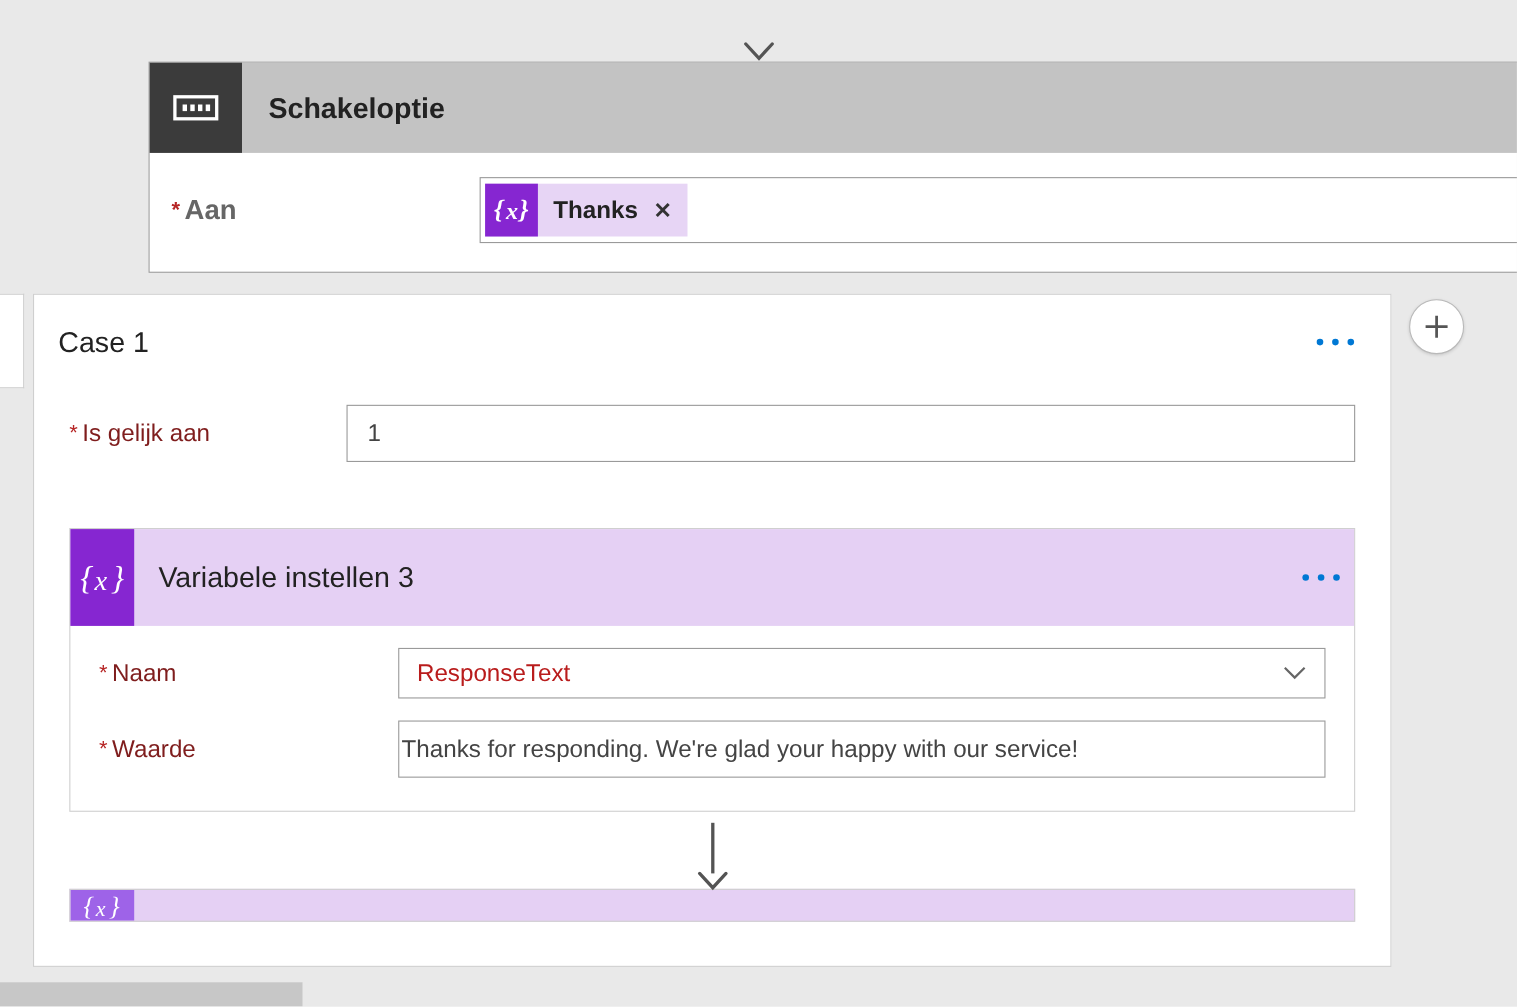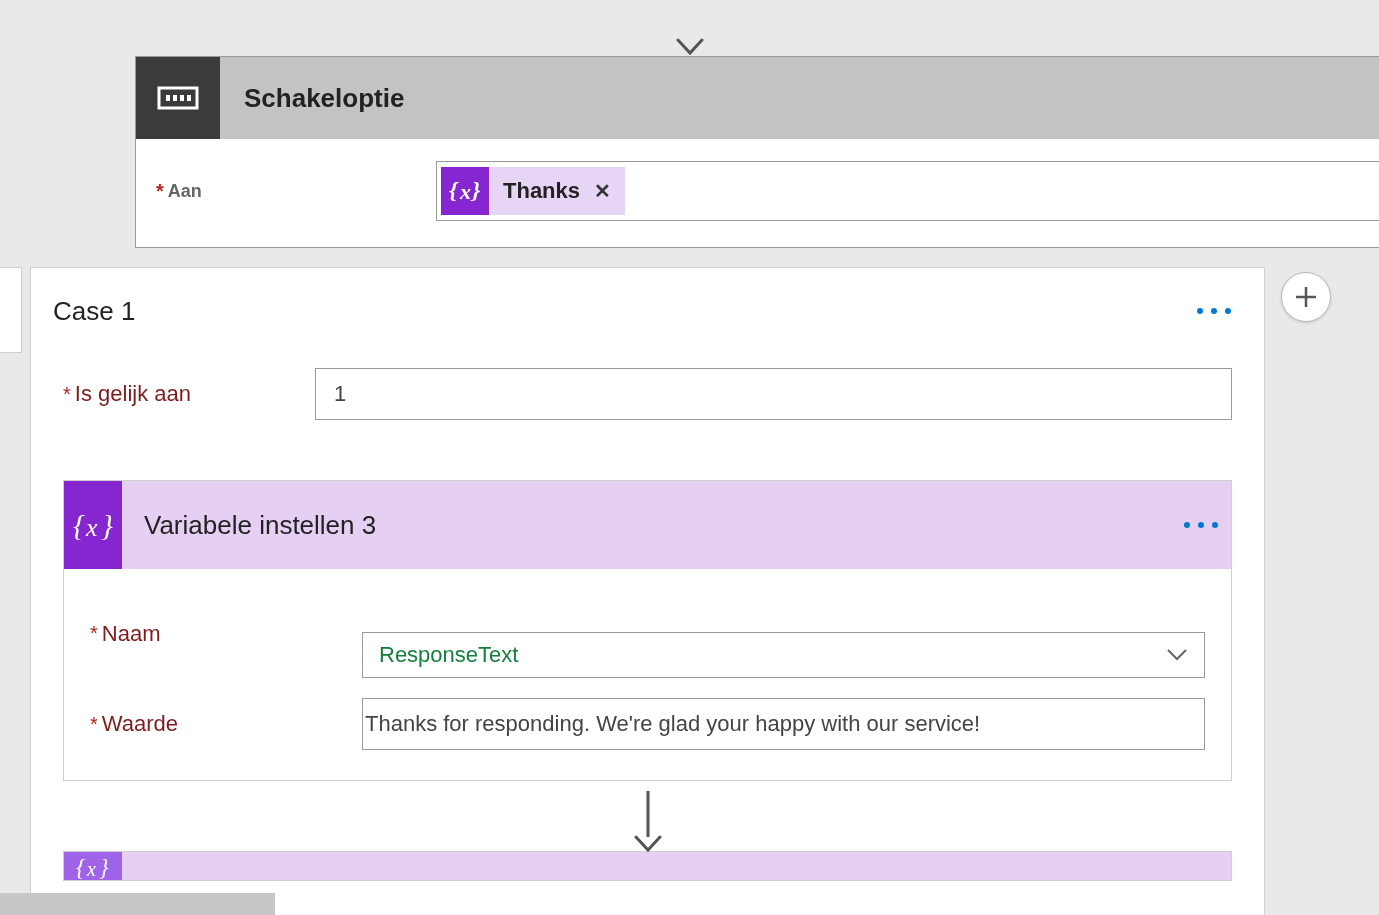--- a/index.html
+++ b/index.html
@@ -42,21 +42,21 @@
     font-size:26px;padding-left:24px;flex:1;color:#222;
   }
   .dots{
     width:60px;display:flex;gap:8px;justify-content:center;align-items:center;cursor:pointer;
   }
   .dots span{width:6px;height:6px;border-radius:50%;background:var(--blue-dot);}
   .switch-body{
     padding:22px 20px 26px 20px;display:flex;align-items:center;
   }
   .req-star{color:var(--red);font-size:20px;margin-right:4px;}
-  .body-label{font-size:18px;color:#666;flex-shrink:0;}
+  .body-label{font-size:25px;color:#666;flex-shrink:0;}
   .switch-label-group{width:280px;display:flex;align-items:center;}
   .token-row{
     flex:1;border:1px solid var(--border);height:60px;display:flex;align-items:center;padding:4px;
   }
   .token{
     display:inline-flex;align-items:center;height:48px;background:var(--purple-light);
   }
   .token-icon{
     width:48px;height:48px;background:var(--purple);display:flex;align-items:center;justify-content:center;flex-shrink:0;
   }
@@ -102,21 +102,21 @@
   .var-header{
     height:88px;background:var(--purple-header);display:flex;align-items:center;
   }
   .var-icon{
     width:58px;height:88px;background:var(--purple);display:flex;align-items:center;justify-content:center;flex-shrink:0;
   }
   .var-title{flex:1;font-size:26px;padding-left:22px;color:#222;}
   .var-body{padding:20px 26px 10px 26px;}
   .var-body .field-label{width:272px;}
   .select-input{
-    flex:1;height:46px;border:1px solid var(--border);display:flex;align-items:center;justify-content:space-between;padding:0 16px;font-size:22px;color:#15803d;background:#fff;cursor:pointer;margin-top:43px;
+    flex:1;height:46px;border:1px solid var(--border);display:flex;align-items:center;justify-content:space-between;padding:0 16px;font-size:22px;color:#b91c1c;background:#fff;cursor:pointer;
   }
   .chev{color:#666;}
   .text-input{
     flex:1;height:52px;border:1px solid var(--border);display:flex;align-items:center;padding:0 0;font-size:22px;color:#444;background:#fff;
   }
   .text-input input{border:none;outline:none;font-size:22px;width:100%;background:transparent;color:#444;font-family:inherit;}
 
   
   .mid-arrow{position:relative;height:60px;margin-top:10px;}
   .mid-arrow .shaft{position:absolute;left:50%;transform:translateX(-50%);width:3px;height:46px;background:var(--arrow);top:0;}

